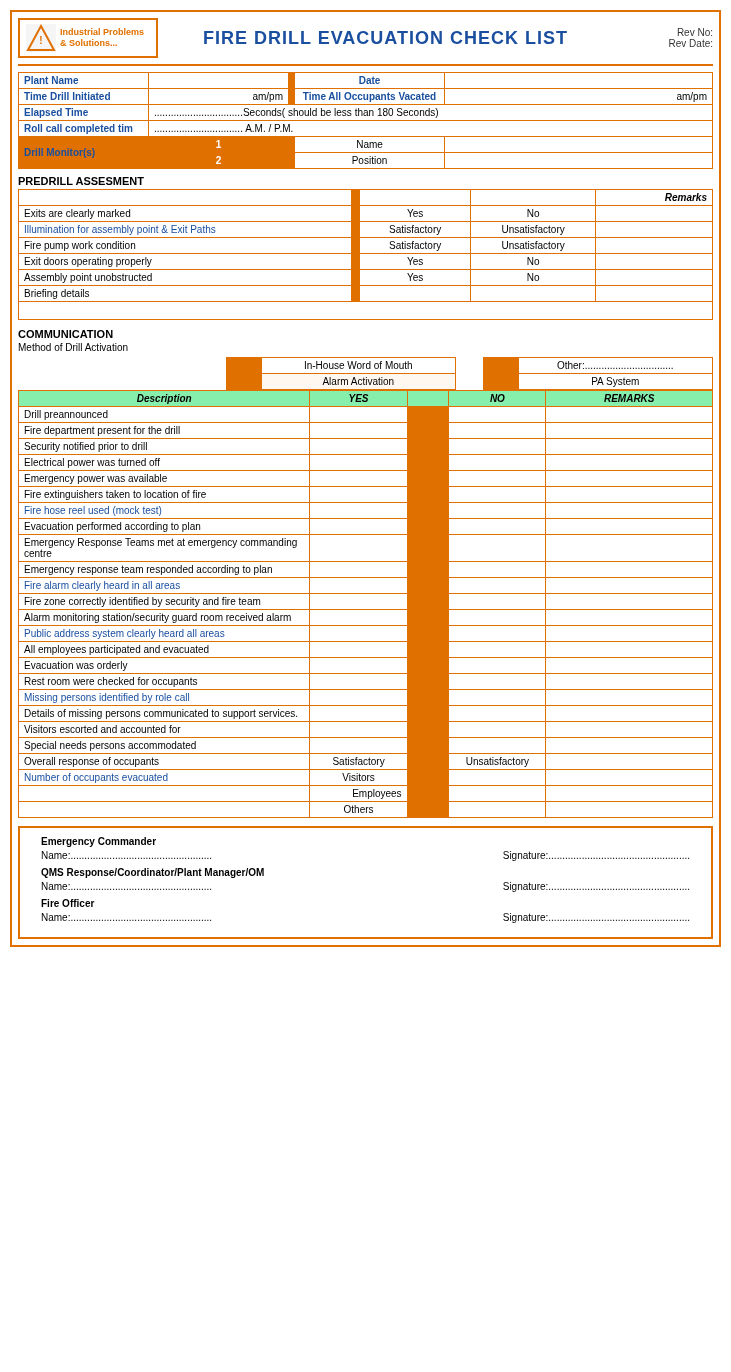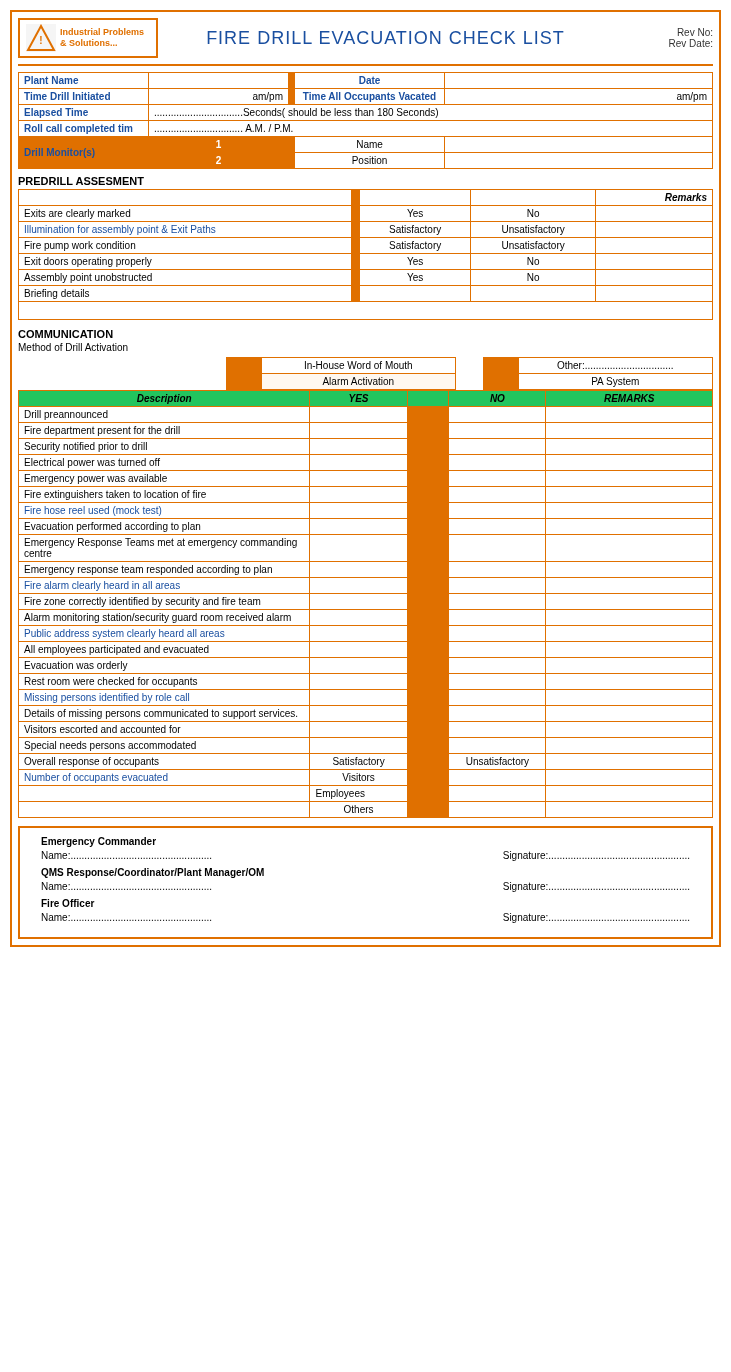--- a/index.html
+++ b/index.html
@@ -41,21 +41,21 @@
     .logo-text {
       font-size: 9px;
       font-weight: bold;
       color: #e07000;
       line-height: 1.2;
     }
     .title-area {
       flex: 1;
       text-align: center;
       font-size: 18px;
-      font-weight: normal;
+      font-weight: bold;
       color: #1a4fa0;
       letter-spacing: 1px;
     }
     .rev-area {
       text-align: right;
       font-size: 10px;
       color: #333;
       min-width: 100px;
     }
     
@@ -166,21 +166,21 @@
       width: 24%;
       font-style: italic;
     }
     .checklist-table .blue-text {
       color: #1a4fa0;
     }
     .checklist-table .header-row th {
       font-weight: bold;
       font-style: italic;
       text-align: center;
-      background-color: #22c55e;
+      background-color: #86efac;
     }
     
     .sig-section {
       border: 2px solid #e07000;
       padding: 8px 21px;
       margin-top: 8px;
     }
     .sig-row {
       margin-bottom: 6px;
     }
@@ -532,21 +532,21 @@
     <tr>
       <td class="col-desc blue-text">Number of occupants evacuated</td>
       <td class="col-yes" style="text-align:center;">Visitors</td>
       <td class="col-sep"></td>
       <td class="col-no"></td>
       <td class="col-remarks"></td>
     </tr>
 
     <tr>
       <td class="col-desc"></td>
-      <td class="col-yes" style="text-align:left;">Employees</td>
+      <td class="col-yes" style="text-align:right;">Employees</td>
       <td class="col-sep"></td>
       <td class="col-no"></td>
       <td class="col-remarks"></td>
     </tr>
 
     <tr>
       <td class="col-desc"></td>
       <td class="col-yes" style="text-align:center;">Others</td>
       <td class="col-sep"></td>
       <td class="col-no"></td>

